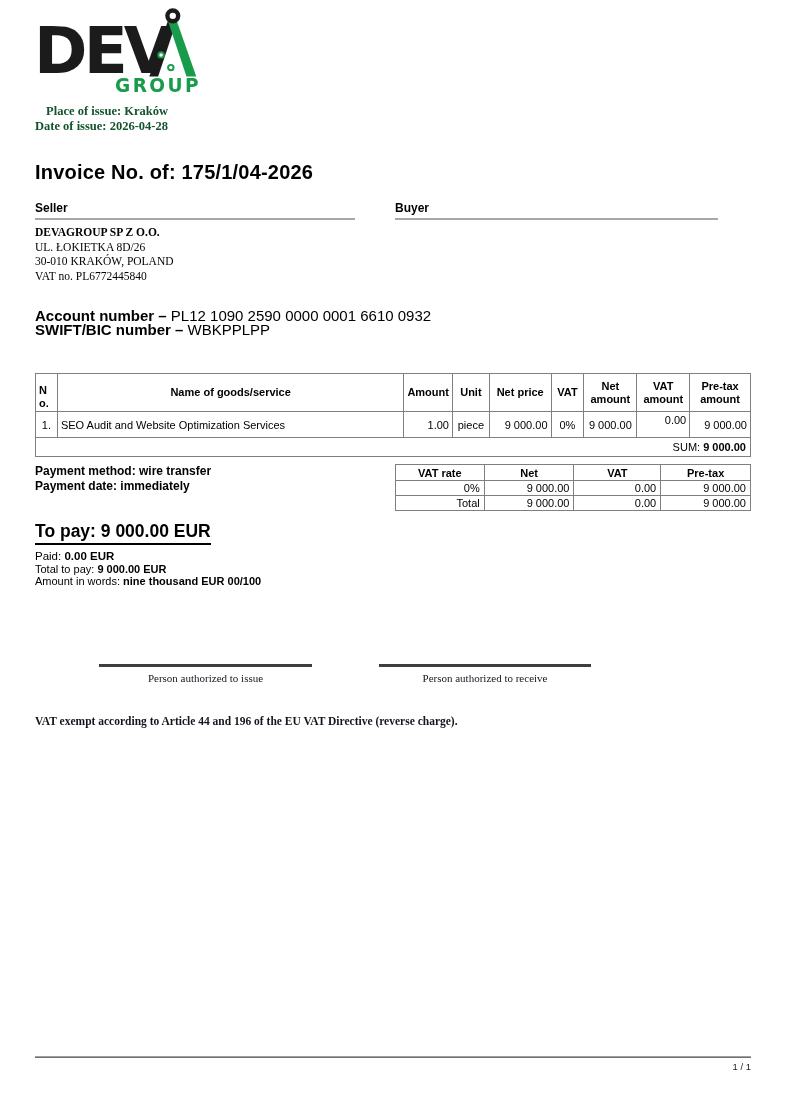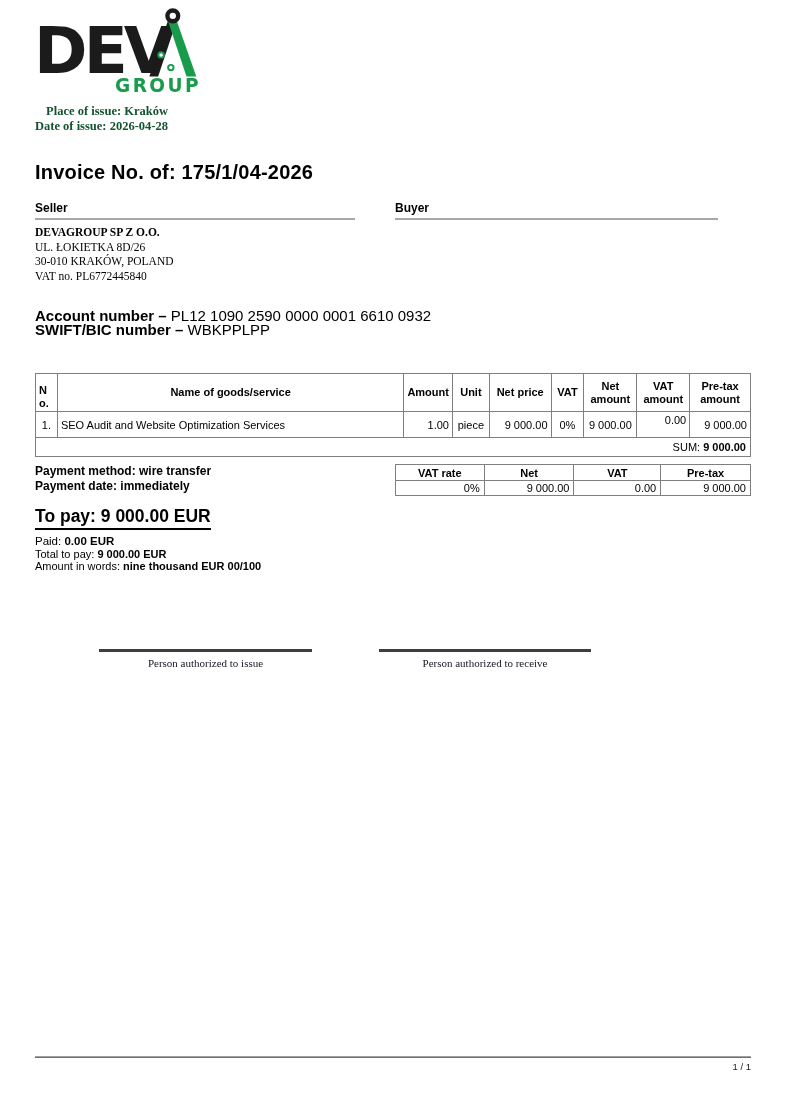--- a/index.html
+++ b/index.html
@@ -217,20 +217,26 @@
             <th>Pre-tax</th>
           </tr>
         </thead>
         <tbody>
           <tr>
             <td>0%</td>
             <td>9 000.00</td>
             <td>0.00</td>
             <td>9 000.00</td>
           </tr>
+          <tr>
+            <td>Total</td>
+            <td>9 000.00</td>
+            <td>0.00</td>
+            <td>9 000.00</td>
+          </tr>
         </tbody>
       </table>
     </div>
 
     <div>
       <div class="to-pay">To pay: 9 000.00 EUR</div>
     </div>
     <div class="pay-details">
       <div class="row1">
         <span>Paid:</span>
@@ -250,20 +256,21 @@
       <div class="sig sig-issue">
         <div class="sig-line"></div>
         <div class="sig-label">Person authorized to issue</div>
       </div>
       <div class="sig sig-receive">
         <div class="sig-line"></div>
         <div class="sig-label">Person authorized to receive</div>
       </div>
     </div>
 
+    <div class="note">VAT exempt according to Article 44 and 196 of the EU VAT Directive (reverse charge).</div>
 
   </div>
 
   <div class="footer">
     <div class="footer-line"></div>
     <div class="page-number">1 / 1</div>
   </div>
 </div>
 
 </body></html>

